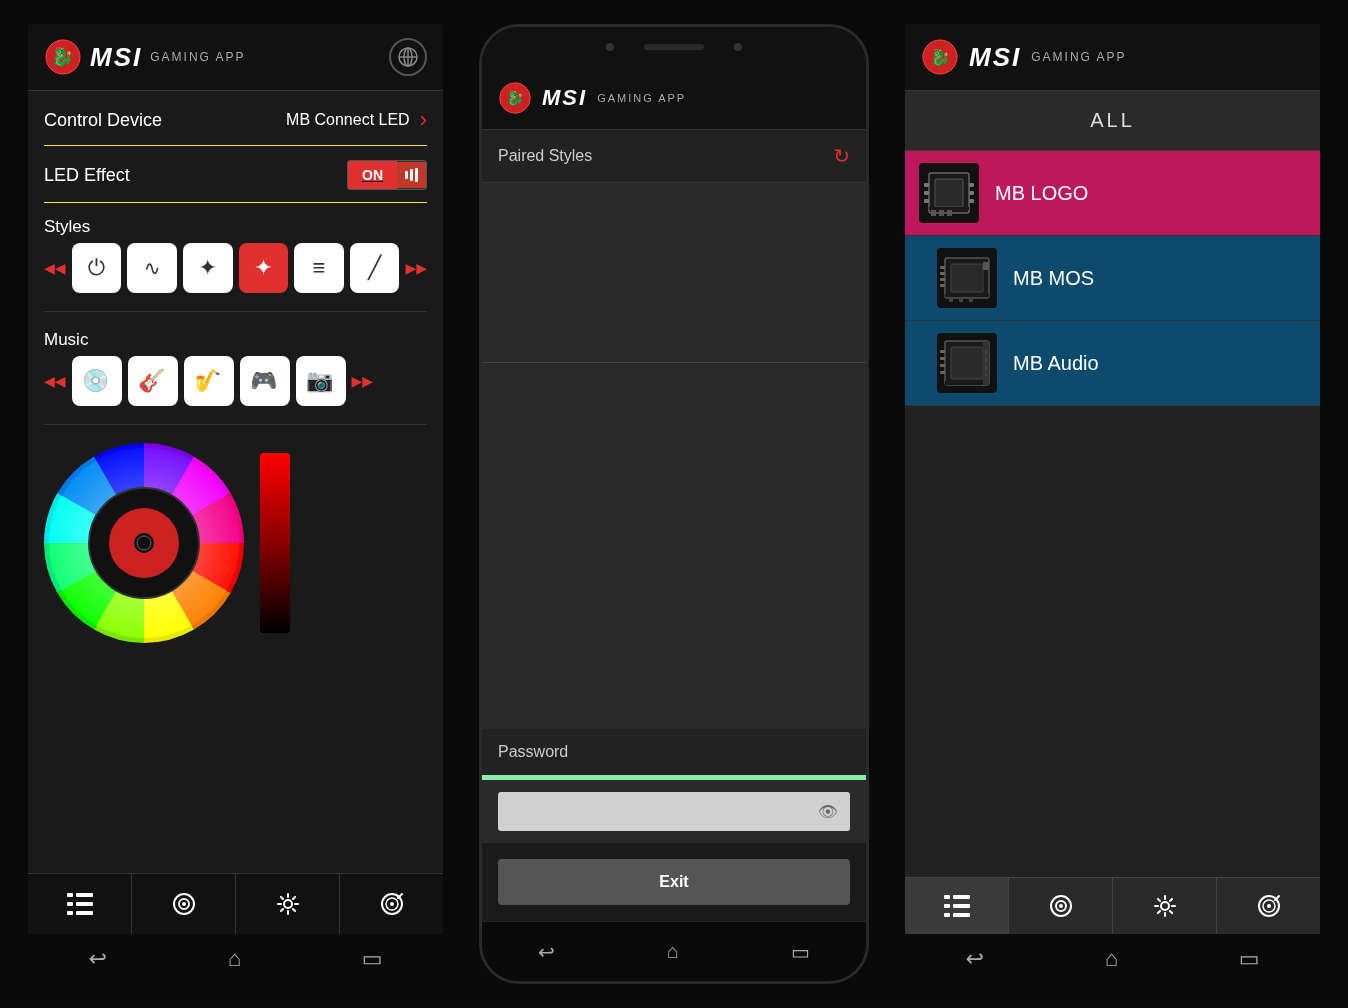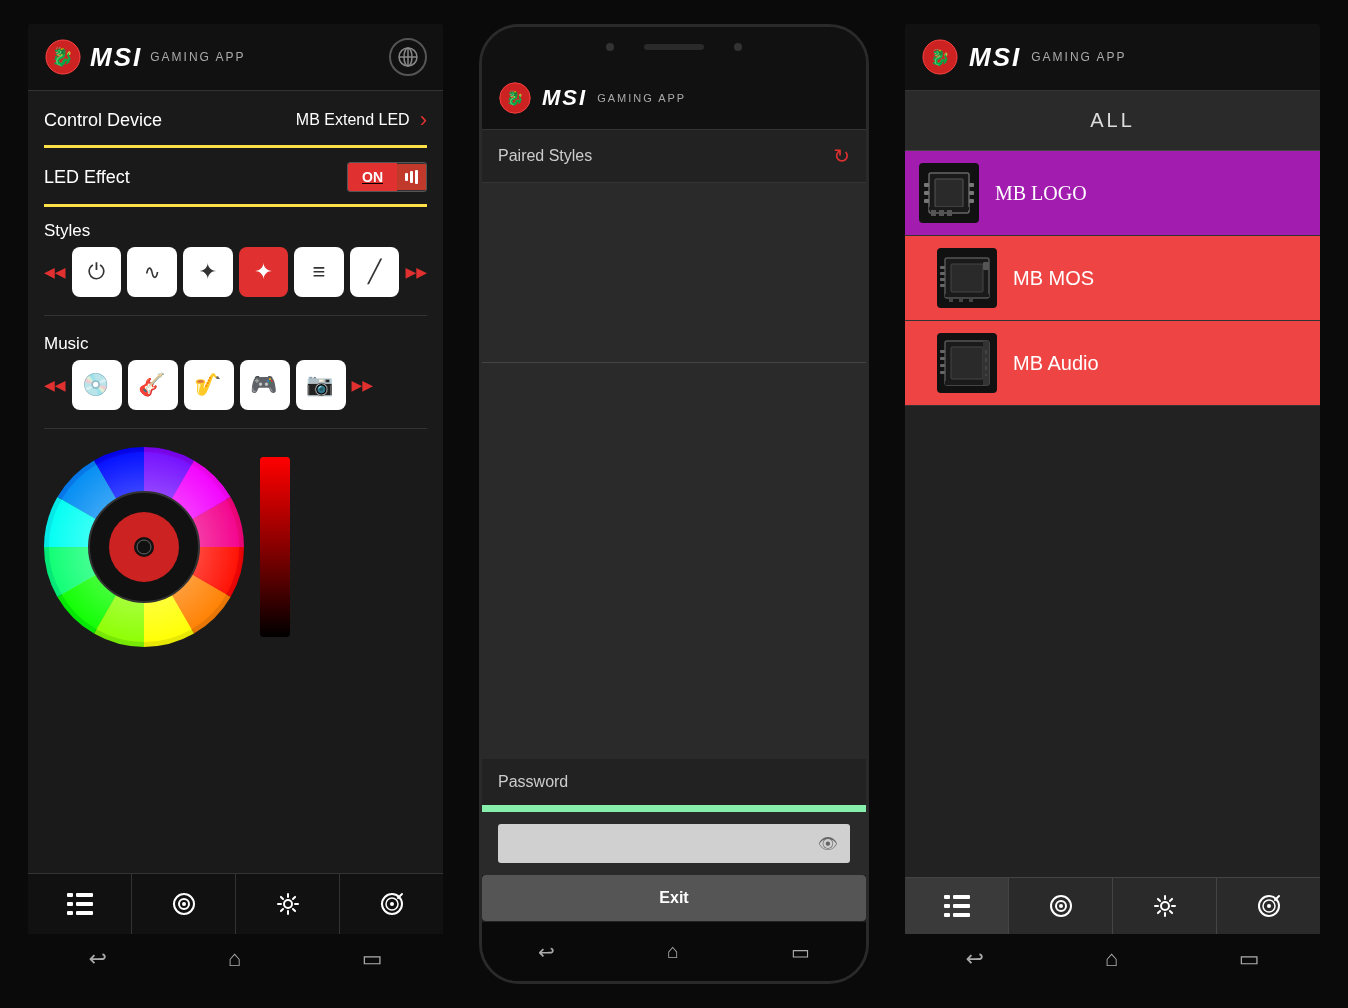--- a/index.html
+++ b/index.html
@@ -71,21 +71,21 @@
       flex-direction: column;
       gap: 14px;
       overflow-y: auto;
     }
 
     .row-item {
       display: flex;
       align-items: center;
       justify-content: space-between;
       padding-bottom: 12px;
-      border-bottom: 3px solid #fde047;
+      border-bottom: 1px solid #fde047;
     }
 
     .row-label {
       color: white;
       font-size: 18px;
     }
 
     .row-value {
       color: white;
       font-size: 16px;
@@ -316,21 +316,21 @@
     .password-section {
       background: #2a2a2a;
       padding: 0;
     }
 
     .password-label {
       padding: 14px 16px;
       color: #ccc;
       font-size: 16px;
       background: #222;
-      border-bottom: 7px solid #86efac;
+      border-bottom: 5px solid #86efac;
     }
 
     .password-input-container {
       padding: 12px 16px;
       background: #2a2a2a;
     }
 
     .password-input {
       width: 100%;
       padding: 10px 12px;
@@ -346,20 +346,21 @@
     }
 
     .password-eye {
       color: #666;
       font-size: 16px;
     }
 
     .phone-buttons-row {
       display: flex;
       gap: 12px;
+      padding: 16px;
       background: #1a1a1a;
       margin-top: auto;
     }
 
     .phone-action-btn {
       flex: 1;
       padding: 14px 0;
       border: none;
       border-radius: 4px;
       font-size: 16px;
@@ -423,26 +424,25 @@
     .device-item {
       display: flex;
       align-items: center;
       padding: 12px 14px;
       gap: 16px;
       border-bottom: 1px solid #333;
       cursor: pointer;
     }
 
     .device-item.active {
-      background: #a21caf;
-      font-family: Liberation Serif, serif;
+      background: #be185d;
     }
 
     .device-item:not(.active) {
-      background: #ef4444;
+      background: #0c4a6e;
       padding-left: 32px;
     }
 
     .device-icon {
       width: 60px;
       height: 60px;
       background: #111;
       border-radius: 4px;
       display: flex;
       align-items: center;
@@ -532,21 +532,21 @@
           <line x1="11" y1="2" x2="11" y2="20" stroke="#888" stroke-width="1.5"></line>
         </svg>
       </div>
     </div>
 
     <div class="panel-content">
 
       <div class="row-item">
         <span class="row-label">Control Device</span>
         <div style="display:flex;align-items:center;gap:10px;">
-          <span class="row-value">MB Extend LED</span>
+          <span class="row-value">MB Connect LED</span>
           <span class="chevron">›</span>
         </div>
       </div>
 
       <div class="row-item">
         <span class="row-label">LED Effect</span>
         <div class="toggle-btn">
           <span class="toggle-on">ON</span>
           <div class="toggle-bars">
             <span class="bar short"></span>

